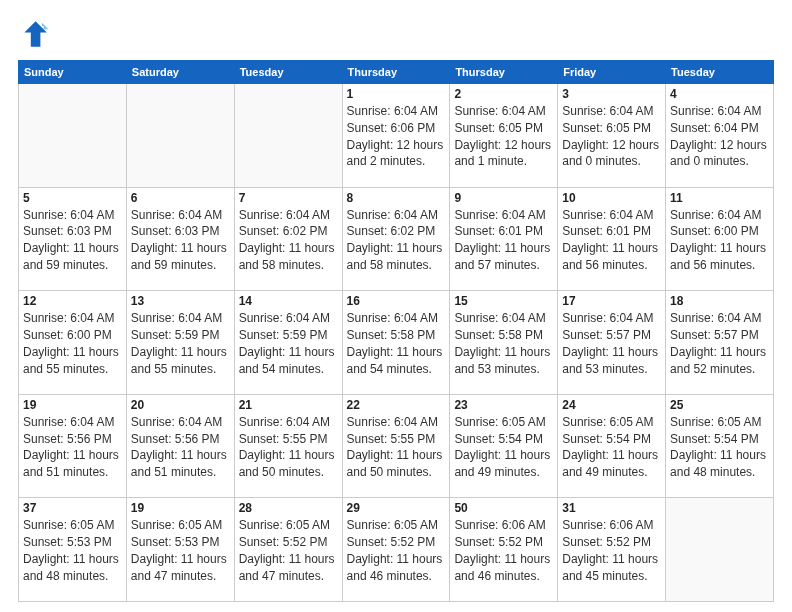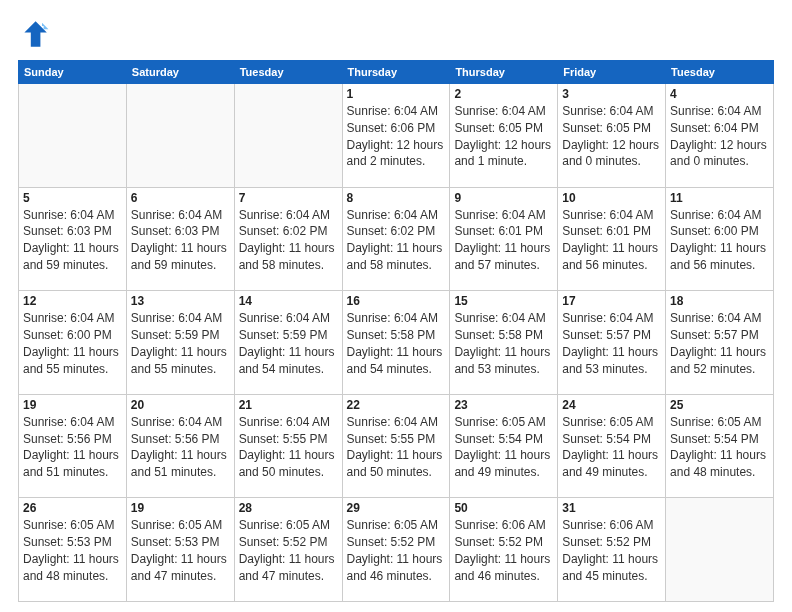--- a/index.html
+++ b/index.html
@@ -313,21 +313,21 @@
           <td>
             <span class="day-num">25</span>
             <div class="day-info" style="white-space: pre-line;">Sunrise: 6:05 AM
 Sunset: 5:54 PM
 Daylight: 11 hours
 and 48 minutes.</div>
           </td>
         </tr>
         <tr class="week-row">
           <td>
-            <span class="day-num">26</span>
+            <span class="day-num">37</span>
             <div class="day-info" style="white-space: pre-line;">Sunrise: 6:05 AM
 Sunset: 5:53 PM
 Daylight: 11 hours
 and 48 minutes.</div>
           </td>
           <td>
             <span class="day-num">19</span>
             <div class="day-info" style="white-space: pre-line;">Sunrise: 6:05 AM
 Sunset: 5:53 PM
 Daylight: 11 hours

